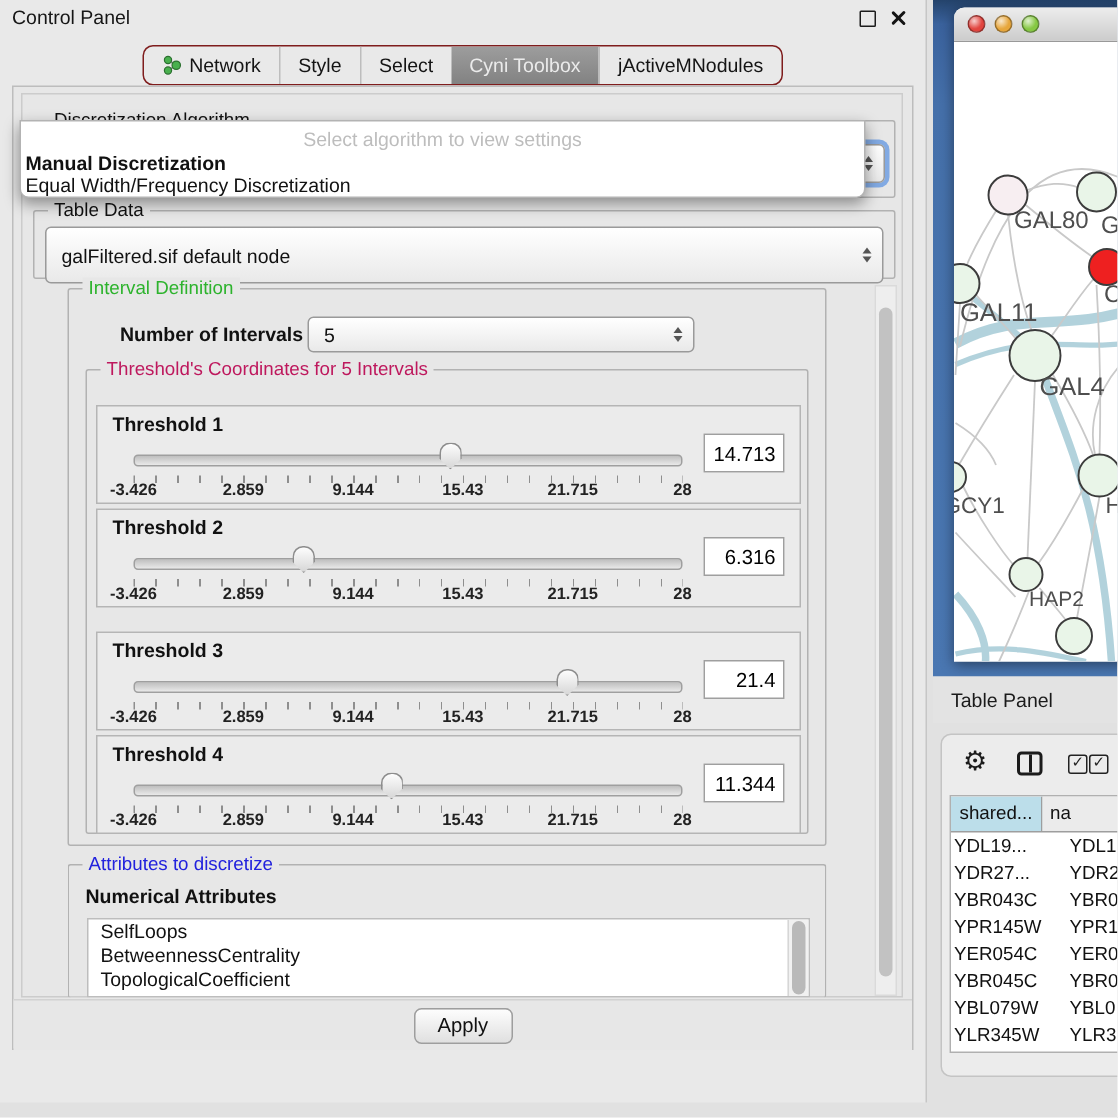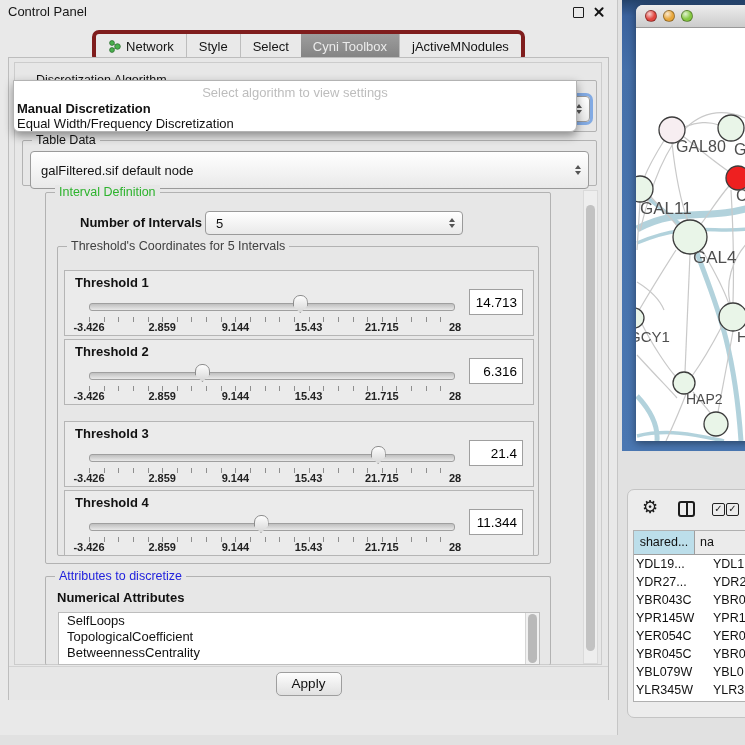--- a/index.html
+++ b/index.html
@@ -9,21 +9,21 @@
   #cp{position:absolute;left:0;top:0;width:617px;height:735px;background:#e9e9e9;border-right:1px solid #c6c6c6;}
   #cp-titlebar{position:absolute;left:0;top:0;width:100%;height:24px;}
   #cp-title{position:absolute;left:8px;top:4px;font-size:13px;color:#161616;}
   .float-ic{position:absolute;right:33px;top:7px;width:9px;height:9px;border:1.6px solid #1c1c1c;border-radius:1px;}
   .close-ic{position:absolute;right:12px;top:6px;width:12px;height:12px;}
   .close-ic i{position:absolute;left:5px;top:0;width:2.4px;height:12px;background:#141414;border-radius:1px;}
   .close-ic i:first-child{transform:rotate(45deg);} .close-ic i:last-child{transform:rotate(-45deg);}
   
   .tabrow{position:absolute;left:0;width:617px;display:flex;justify-content:center;}
   #toptabs{top:30px;} #bottomtabs{top:703px;}
-  .tabgroup{display:flex;border:4px solid #7f1d1d;border-radius:7px;overflow:hidden;background:#e9e9e9;}
+  .tabgroup{display:flex;border:1px solid #7f1d1d;border-radius:7px;overflow:hidden;background:#e9e9e9;}
   .tab{padding:0 12px;line-height:25px;height:25px;font-size:13px;color:#141414;white-space:nowrap;
        border-left:1px solid #bdbdbd;display:flex;align-items:center;gap:5px;}
   .tab:first-child{border-left:none;}
   .tab.sel{background:linear-gradient(#9d9d9d,#828282);color:#ebebeb;border-left:none;}
   
   #mainpanel{position:absolute;left:8px;top:57px;width:601px;height:643px;border:1px solid #bdbdbd;background:#e7e7e7;box-sizing:border-box;}
   #innerpanel{position:absolute;left:14px;top:62px;width:588px;height:603px;border:1px solid #cccccc;background:#e7e7e7;box-sizing:border-box;}
   .groupbox{position:absolute;border:1px solid #b2b2b2;border-radius:2px;box-sizing:border-box;}
   .grouplabel{position:absolute;top:-8px;left:9px;background:#e7e7e7;padding:0 4px;font-size:12.5px;white-space:nowrap;}
   .combo{position:absolute;background:linear-gradient(#ffffff,#e9e9e9);border:1px solid #9a9a9a;border-radius:4px;
@@ -170,21 +170,21 @@
     <span class="lbl-bold" style="position:absolute;left:80px;top:215px;">Number of Intervals</span>
     <div class="combo" style="left:205px;top:211px;width:258px;height:24px;">
       <span>5</span>
       <span class="stepper">
           <span class="arr-up"></span>
           <span class="arr-dn"></span>
         </span>
     </div>
 
     <div class="groupbox" style="left:57px;top:246px;width:482px;height:310px;">
-      <span class="grouplabel" style="color:#404040;">Threshold's Coordinates for 5 Intervals</span>
+      <span class="grouplabel" style="color:#be185d;">Threshold's Coordinates for 5 Intervals</span>
     </div>
 
     <div class="tpanel" style="top:270px;">
       <span class="ttitle">Threshold 1</span>
       <div class="trackwrap">
         <div class="track"></div>
         <div class="thumb" id="thumb-0" style="left: 57.72%;"></div>
       </div>
       <div class="ticks"></div>
       <div class="ticklabels">
@@ -259,22 +259,22 @@
     <div class="groupbox" style="left:45px;top:576px;width:506px;height:89px;border-bottom:none;">
       <span class="grouplabel" style="color:#2222dd;">Attributes to discretize</span>
     </div>
     <span id="attr-title">Numerical Attributes</span>
     <div id="attr-list">
 
       <span id="attr-sb">
           <i></i>
         </span>
     <span class="attr-item">SelfLoops</span>
+        <span class="attr-item">BetweennessCentrality</span>
         <span class="attr-item">TopologicalCoefficient</span>
-        <span class="attr-item">BetweennessCentrality</span>
       </div>
 
     <div id="applybar">
       <div id="applybtn">Apply</div>
     </div>
 
     <div id="v-sb">
         <i></i>
       </div>
 
@@ -335,20 +335,23 @@
             <circle cx="733" cy="317" r="14" fill="#e9f5e8" stroke="#3c3c3c" stroke-width="1.3"></circle>
             <text x="737" y="342" font-size="15" fill="#4e4e4e" font-family="&quot;Liberation Sans&quot;, sans-serif">H</text>
             <circle cx="684" cy="383" r="11" fill="#e9f5e8" stroke="#3c3c3c" stroke-width="1.3"></circle>
             <text x="686" y="404" font-size="14" fill="#4e4e4e" font-family="&quot;Liberation Sans&quot;, sans-serif">HAP2</text>
             <circle cx="716" cy="424" r="12" fill="#e9f5e8" stroke="#3c3c3c" stroke-width="1.3"></circle>
           </g>
       </svg>
     </div>
   </div>
 
+  <div id="tp-titlebar">
+    <span>Table Panel</span>
+  </div>
   <div id="tp-box">
     <span id="tp-gear">⚙</span>
     <span id="tp-cols">
         <i></i>
       </span>
     <span class="cb" style="left:84px;">✓</span>
     <span class="cb" style="left:98px;">✓</span>
     <div id="tp-table">
       <div id="tp-head">
         <span class="h1">shared...</span>

